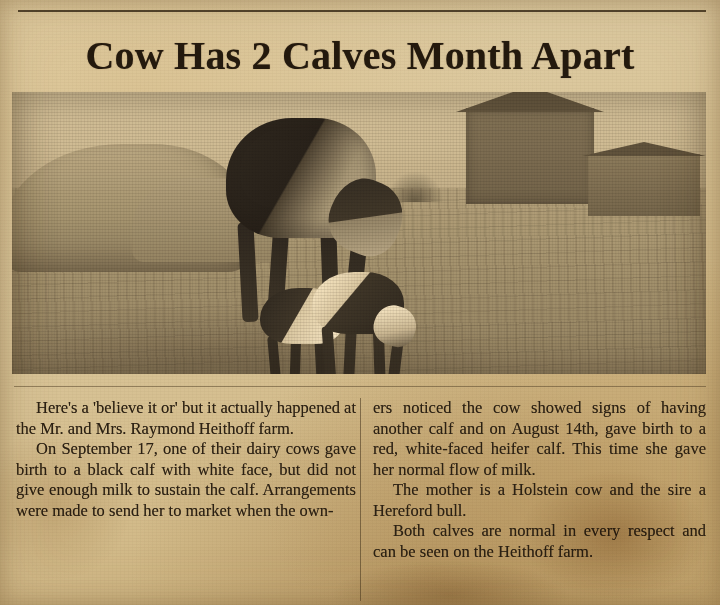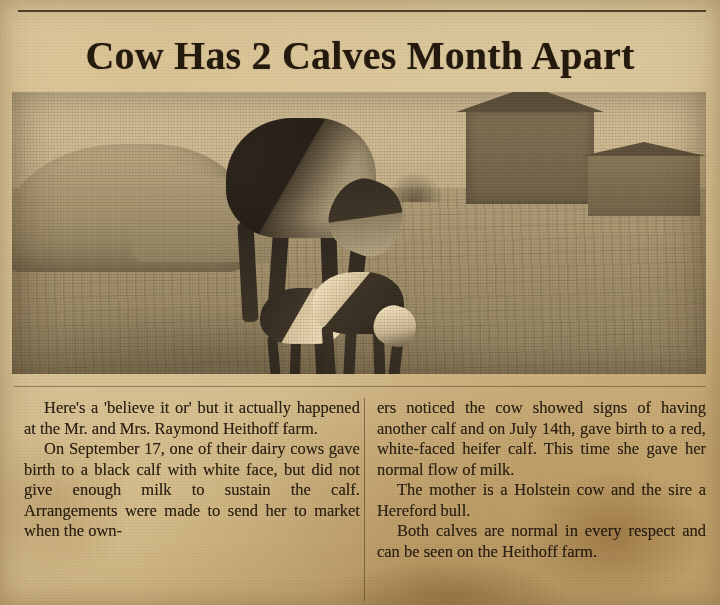--- a/index.html
+++ b/index.html
@@ -304,21 +304,20 @@
     font-family: "Liberation Serif", serif;
     font-size: 16.5px;
     line-height: 20.5px;
     color: #2b2114;
     text-align: justify;
     text-shadow: 0 0 0.4px rgba(60,40,20,0.5);
   }
   .col.left {
     padding-right: 4px;
     border-right: 1px solid rgba(70,52,30,0.55);
-    margin-left: 8px;
   }
   .col.right {
     padding-left: 12px;
   }
   .col p {
     margin: 0 0 0 0;
   }
   .col p.indent {
     text-indent: 20px;
   }
@@ -391,21 +390,21 @@
   </div>
 
   <div class="rule-mid"></div>
 
   <div class="columns">
     <div class="col left">
       <p class="indent">Here's a 'believe it or' but it actually happened at the Mr. and Mrs. Raymond Heithoff farm.</p>
       <p class="indent">On September 17, one of their dairy cows gave birth to a black calf with white face, but did not give enough milk to sustain the calf. Arrangements were made to send her to market when the own-</p>
     </div>
     <div class="col right">
-      <p>ers noticed the cow showed signs of having another calf and on July 14th, gave birth to a red, white-faced heifer calf. This time she gave her normal flow of milk.</p>
+      <p>ers noticed the cow showed signs of having another calf and on August 14th, gave birth to a red, white-faced heifer calf. This time she gave her normal flow of milk.</p>
       <p class="indent">The mother is a Holstein cow and the sire a Hereford bull.</p>
       <p class="indent">Both calves are normal in every respect and can be seen on the Heithoff farm.</p>
     </div>
   </div>
 
   <div class="stain s1"></div>
   <div class="stain s2"></div>
   <div class="stain s3"></div>
 
   <div class="grain"></div>

